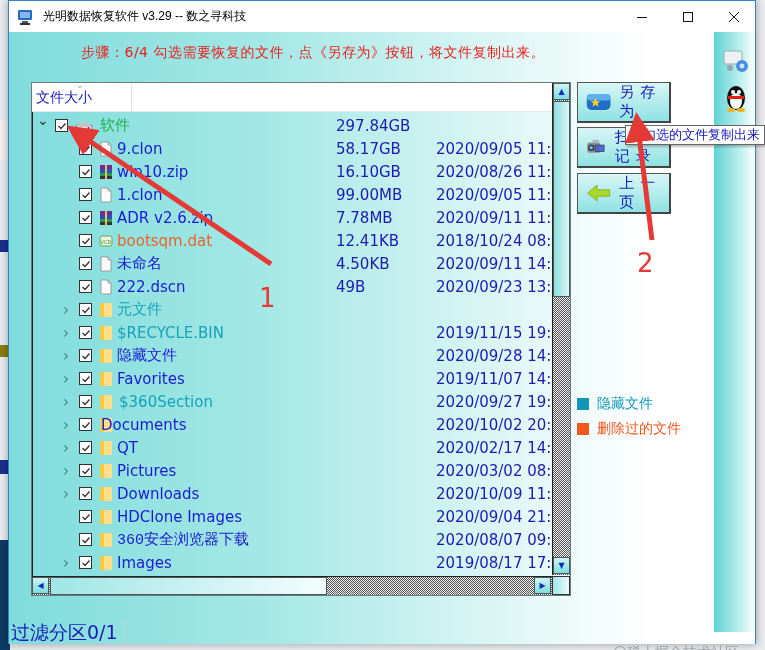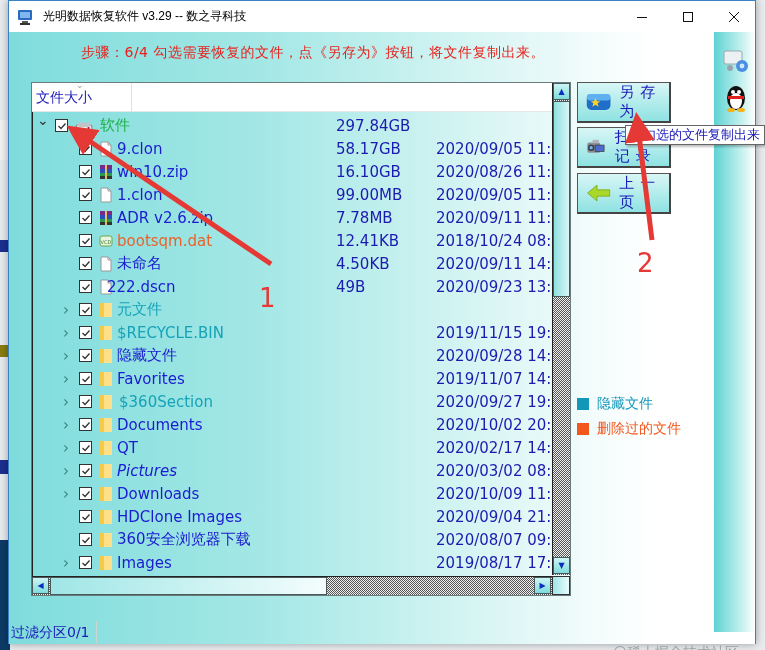--- a/index.html
+++ b/index.html
@@ -30,21 +30,21 @@
 .sbtn{position:absolute;width:17px;height:17px;background:linear-gradient(180deg,#cff4f4,#7edcdc);border:1px solid #4a5a5a;display:flex;align-items:center;justify-content:center;font-size:8px;color:#0a2fbf}
 #vthumb{position:absolute;left:0;top:18px;width:17px;height:196px;background:linear-gradient(90deg,#8ee0e0,#d8f6f6);border:1px solid #4a5a5a}
 #hscroll{position:absolute;left:0;top:493px;width:520px;height:19px;background:repeating-conic-gradient(#555 0% 25%,#eee 0% 50%) 0 0/2px 2px;border-top:1px solid #222}
 #hthumb{position:absolute;left:18px;top:0;width:277px;height:18px;background:linear-gradient(90deg,#9fe6e6,#f4fdfd);border:1px solid #4a5a5a}
 #corner{position:absolute;left:520px;top:493px;width:18px;height:19px;background:linear-gradient(90deg,#9fe6e6,#eafcfc);border:1px solid #333}
 .abtn{position:absolute;left:568px;width:94px;height:41px;border:1px solid #555;border-right:2px solid #444;border-bottom:2px solid #444;background:linear-gradient(180deg,#d9f6f6,#8fe2e2);display:flex;align-items:center;font-size:15px;color:#1a1ab8;letter-spacing:6px}
 .abtn .bicon{width:32px;height:26px;margin-left:8px;margin-right:8px;border-radius:4px}
 #tooltip{position:absolute;left:616px;top:93px;width:140px;height:20px;background:#fff;border:1px solid #666;font-size:13px;color:#1a1ab8;line-height:18px;padding-left:4px;white-space:nowrap;overflow:hidden;box-shadow:2px 2px 2px rgba(0,0,0,.25)}
 .legend{position:absolute;left:568px;display:flex;align-items:center;font-size:14px}
 .legend .sw{width:12px;height:12px;margin-right:8px}
-#status{position:absolute;left:2px;top:589px;font-size:14px;color:#1a1ab8;height:22px;line-height:22px;padding-right:6px;border-right:1px solid #c8d6d6}
+#status{position:absolute;left:2px;top:589px;font-size:19px;color:#1a1ab8;height:22px;line-height:22px;padding-right:6px;border-right:1px solid #c8d6d6}
 #watermark{position:absolute;left:604px;top:612px;font-size:14px;color:#9aa3a6}
 .anno{position:absolute;font-size:26px;color:#e53935;font-family:"DejaVu Sans",sans-serif}
 </style>
 </head>
 <body>
 
 <div id="bgwin">
   <div class="bgstrip" style="top:120px;height:40px;background:#f2f2f2"></div>
   <div class="bgstrip" style="top:240px;height:12px;background:#1b2f8f"></div>
   <div class="bgstrip" style="top:345px;height:12px;background:#8a7d10"></div>
@@ -198,21 +198,21 @@
           <div class="row">
             <span class="cb" style="left: 47px;">
               <svg viewBox="0 0 10 10">
                 <path d="M1.5 5 L4 7.5 L8.5 2.5" fill="none" stroke="#333" stroke-width="1.3"></path>
               </svg>
             </span>
             <span class="ficon" style="left: 67px;"><svg viewBox="0 0 14 16">
                 <path d="M2 1h7l3 3v11H2z" fill="#fff" stroke="#999"></path>
                 <path d="M9 1v3h3" fill="none" stroke="#999"></path>
               </svg></span>
-            <span class="fname" style="left: 75px; color: rgb(27, 27, 208);">222.dscn</span>
+            <span class="fname" style="left: 85px; color: rgb(27, 27, 208);">222.dscn</span>
             <span class="fsize">49B</span>
             <span class="ftime">2020/09/23 13:2</span>
           </div>
           <div class="row">
             <span class="chev" style="left: 29px; font-size: 15px;">›</span>
             <span class="cb" style="left: 47px;">
               <svg viewBox="0 0 10 10">
                 <path d="M1.5 5 L4 7.5 L8.5 2.5" fill="none" stroke="#333" stroke-width="1.3"></path>
               </svg>
             </span>
@@ -288,21 +288,21 @@
             <span class="chev" style="left: 29px; font-size: 15px;">›</span>
             <span class="cb" style="left: 47px;">
               <svg viewBox="0 0 10 10">
                 <path d="M1.5 5 L4 7.5 L8.5 2.5" fill="none" stroke="#333" stroke-width="1.3"></path>
               </svg>
             </span>
             <span class="ficon" style="left: 67px;"><svg viewBox="0 0 14 16">
                 <rect x="1" y="1" width="12" height="14" fill="#ffe08a"></rect>
                 <rect x="1" y="1" width="4" height="14" fill="#f7c948"></rect>
               </svg></span>
-            <span class="fname" style="left: 85px; color: rgb(27, 27, 208);">Documents</span>
+            <span class="fname" style="left: 69px; color: rgb(27, 27, 208);">Documents</span>
             <span class="fsize"></span>
             <span class="ftime">2020/10/02 20:5</span>
           </div>
           <div class="row">
             <span class="chev" style="left: 29px; font-size: 15px;">›</span>
             <span class="cb" style="left: 47px;">
               <svg viewBox="0 0 10 10">
                 <path d="M1.5 5 L4 7.5 L8.5 2.5" fill="none" stroke="#333" stroke-width="1.3"></path>
               </svg>
             </span>
@@ -318,21 +318,21 @@
             <span class="chev" style="left: 29px; font-size: 15px;">›</span>
             <span class="cb" style="left: 47px;">
               <svg viewBox="0 0 10 10">
                 <path d="M1.5 5 L4 7.5 L8.5 2.5" fill="none" stroke="#333" stroke-width="1.3"></path>
               </svg>
             </span>
             <span class="ficon" style="left: 67px;"><svg viewBox="0 0 14 16">
                 <rect x="1" y="1" width="12" height="14" fill="#ffe08a"></rect>
                 <rect x="1" y="1" width="4" height="14" fill="#f7c948"></rect>
               </svg></span>
-            <span class="fname" style="left: 85px; color: rgb(27, 27, 208); font-style: italic;">Pictures</span>
+            <span class="fname" style="left: 85px; color: rgb(27, 27, 208);">Pictures</span>
             <span class="fsize"></span>
             <span class="ftime">2020/03/02 08:3</span>
           </div>
           <div class="row">
             <span class="chev" style="left: 29px; font-size: 15px;">›</span>
             <span class="cb" style="left: 47px;">
               <svg viewBox="0 0 10 10">
                 <path d="M1.5 5 L4 7.5 L8.5 2.5" fill="none" stroke="#333" stroke-width="1.3"></path>
               </svg>
             </span>
@@ -361,21 +361,21 @@
           <div class="row">
             <span class="cb" style="left: 47px;">
               <svg viewBox="0 0 10 10">
                 <path d="M1.5 5 L4 7.5 L8.5 2.5" fill="none" stroke="#333" stroke-width="1.3"></path>
               </svg>
             </span>
             <span class="ficon" style="left: 67px;"><svg viewBox="0 0 14 16">
                 <rect x="1" y="1" width="12" height="14" fill="#ffe08a"></rect>
                 <rect x="1" y="1" width="4" height="14" fill="#f7c948"></rect>
               </svg></span>
-            <span class="fname" style="left: 85px; color: rgb(27, 27, 208);">360安全浏览器下载</span>
+            <span class="fname" style="left: 85px; color: rgb(27, 27, 208); font-family: Liberation Mono, monospace;">360安全浏览器下载</span>
             <span class="fsize"></span>
             <span class="ftime">2020/08/07 09:3</span>
           </div>
           <div class="row">
             <span class="chev" style="left: 29px; font-size: 15px;">›</span>
             <span class="cb" style="left: 47px;">
               <svg viewBox="0 0 10 10">
                 <path d="M1.5 5 L4 7.5 L8.5 2.5" fill="none" stroke="#333" stroke-width="1.3"></path>
               </svg>
             </span>

